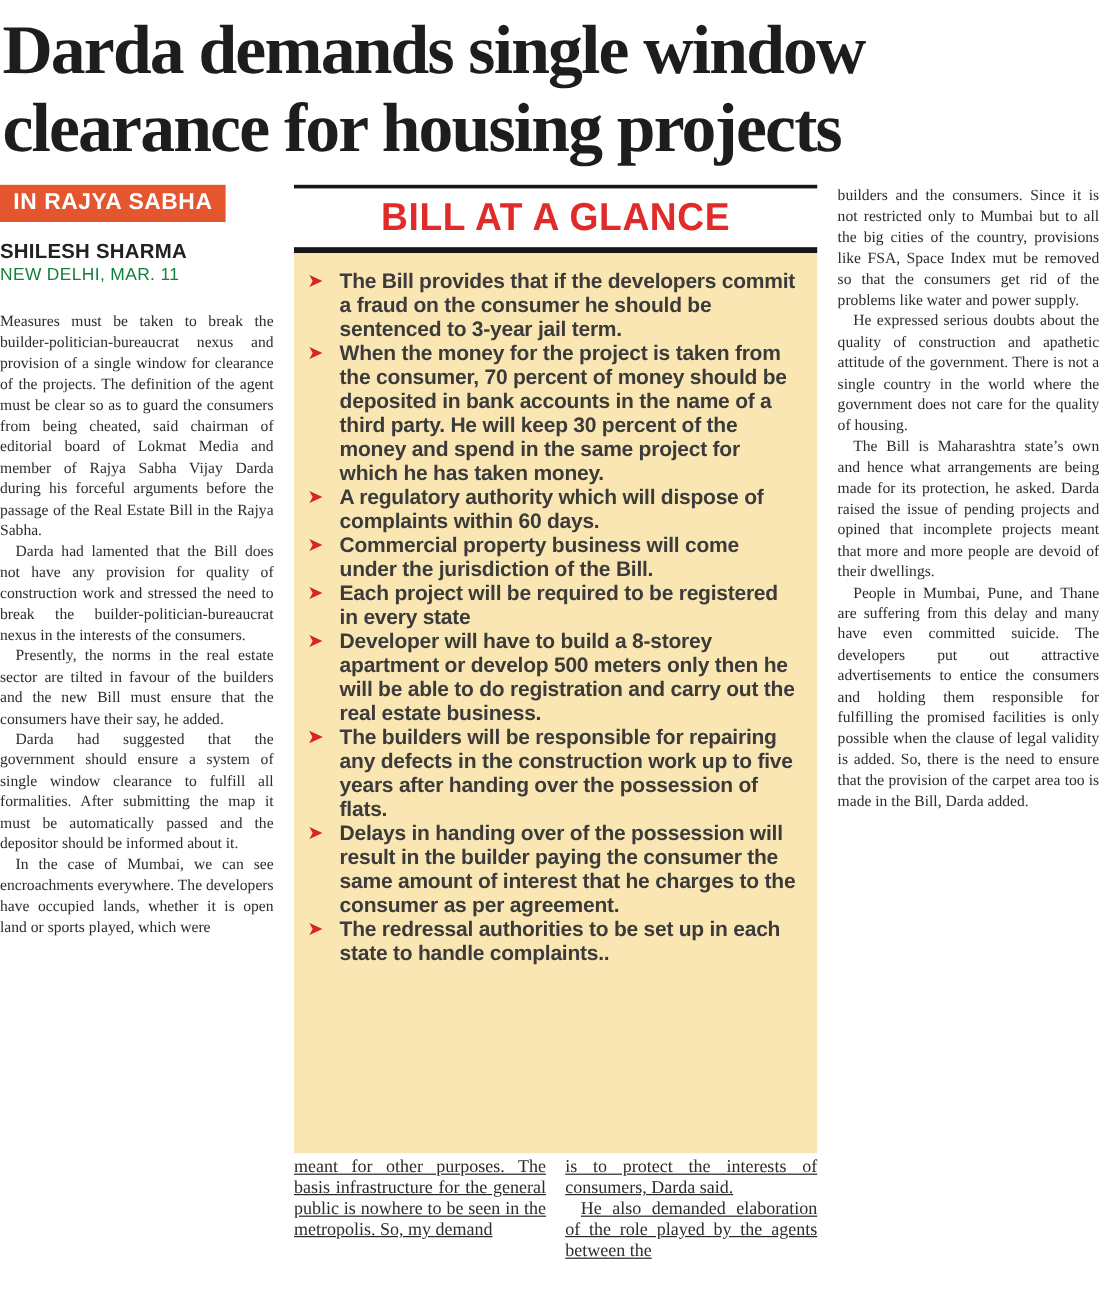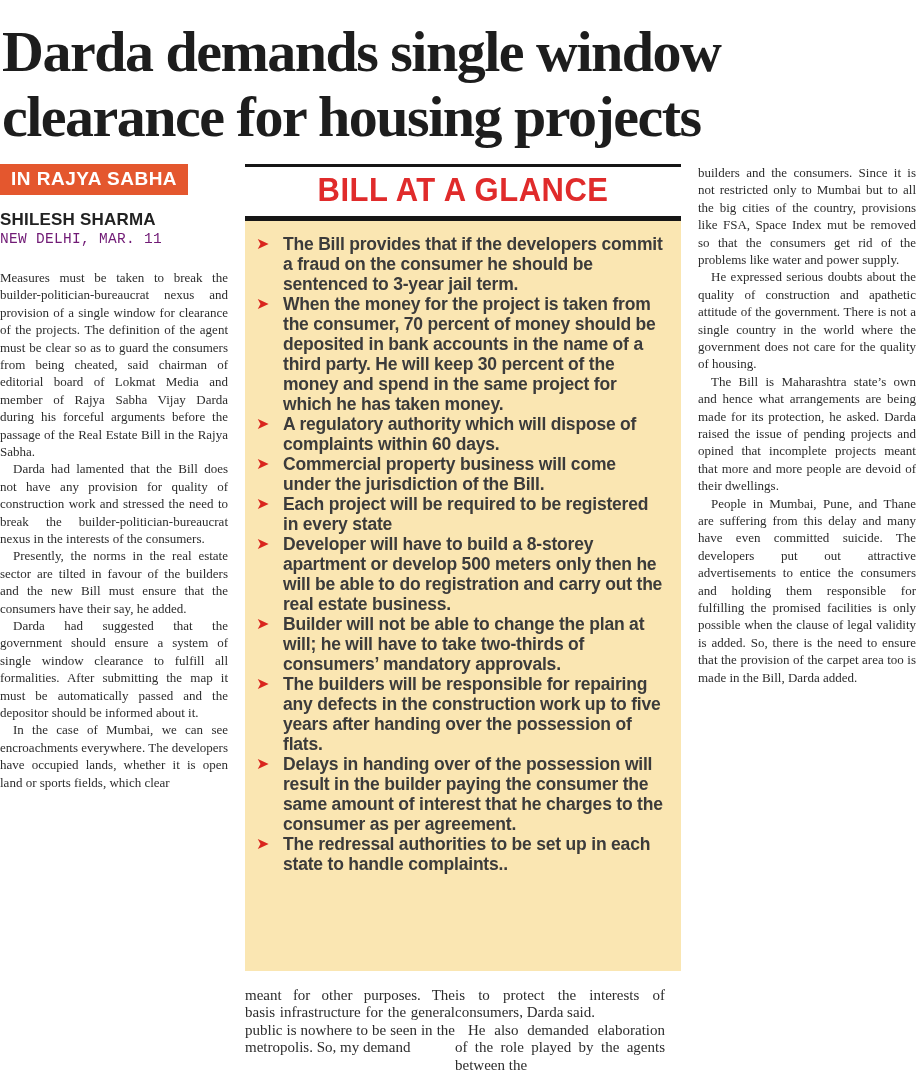--- a/index.html
+++ b/index.html
@@ -7,21 +7,21 @@
   .page {
     position: relative;
     width: 916px; height: 1092px;
     overflow: hidden;
     background: #ffffff;
     font-family: "Liberation Serif", serif;
     color: #262626;
   }
   
   .headline {
-    padding: 20px 2px 0 2px;
+    padding: 10px 2px 0 2px;
     font-family: "Liberation Serif", serif;
     font-weight: bold;
     font-size: 58px;
     line-height: 1.12;
     letter-spacing: -1.5px;
     color: #1d1d1d;
     width: 730px;
   }
   
   .main {
@@ -53,23 +53,23 @@
   }
   .byline-block { margin-bottom: 22px; }
   .byline {
     font-family: "Liberation Sans", sans-serif;
     font-weight: bold;
     font-size: 17px;
     color: #222222;
     letter-spacing: 0.2px;
   }
   .dateline {
-    font-family: Liberation Mono, monospace;
+    font-family: Liberation Sans, sans-serif;
     font-size: 14.5px;
-    color: #701a75;
+    color: #15803d;
     letter-spacing: 0.3px;
     margin-top: 1px;
   }
   
   .rule-top { border-top: 3px solid #161616; }
   .rule-mid { border-top: 5px solid #161616; }
   .box-title {
     font-family: "Liberation Sans", sans-serif;
     font-weight: bold;
     font-size: 31px;
@@ -97,23 +97,25 @@
   }
   .arrow {
     position: absolute;
     left: 0; top: 0;
     color: #d9251d;
     font-size: 16px;
     font-family: "DejaVu Sans", sans-serif;
   }
   
   .below-box {
-    margin-top: 16px;
+    margin-top: 4px;
     display: grid;
     grid-template-columns: 210px 210px;
+    column-gap: 16px;
+    text-decoration: underline;
   }
   .below-box .subcol p {
     font-size: 15px;
     line-height: 17.4px;
     text-align: justify;
     color: #2c2c2c;
   }
   .below-box .subcol p + p { text-indent: 13px; }
 </style>
 </head>
@@ -128,35 +130,35 @@
     <div class="bodycol">
       <div class="kicker">IN RAJYA SABHA</div>
       <div class="byline-block">
         <div class="byline">SHILESH SHARMA</div>
         <div class="dateline">NEW DELHI, MAR. 11</div>
       </div>
       <p>Measures must be taken to break the builder-politician-bureaucrat nexus and provision of a single window for clearance of the projects. The definition of the agent must be clear so as to guard the consumers from being cheated, said chairman of editorial board of Lokmat Media and member of Rajya Sabha Vijay Darda during his forceful arguments before the passage of the Real Estate Bill in the Rajya Sabha.</p>
       <p>Darda had lamented that the Bill does not have any provision for quality of construction work and stressed the need to break the builder-politician-bureaucrat nexus in the interests of the consumers.</p>
       <p>Presently, the norms in the real estate sector are tilted in favour of the builders and the new Bill must ensure that the consumers have their say, he added.</p>
       <p>Darda had suggested that the government should ensure a system of single window clearance to fulfill all formalities. After submitting the map it must be automatically passed and the depositor should be informed about it.</p>
-      <p>In the case of Mumbai, we can see encroachments everywhere. The developers have occupied lands, whether it is open land or sports fields, which clear</p>
+      <p>In the case of Mumbai, we can see encroachments everywhere. The developers have occupied lands, whether it is open land or sports played, which were</p>
     </div>
 
     <div>
       <div class="rule-top"></div>
       <div class="box-title">BILL AT A GLANCE</div>
       <div class="rule-mid"></div>
       <div class="bill-box">
         <div class="bullet"><span class="arrow">➤</span><span>The Bill provides that if the developers commit a fraud on the consumer he should be sentenced to 3-year jail term.</span></div>
         <div class="bullet"><span class="arrow">➤</span><span>When the money for the project is taken from the consumer, 70 percent of money should be deposited in bank accounts in the name of a third party. He will keep 30 percent of the money and spend in the same project for which he has taken money.</span></div>
         <div class="bullet"><span class="arrow">➤</span><span>A regulatory authority which will dispose of complaints within 60 days.</span></div>
         <div class="bullet"><span class="arrow">➤</span><span>Commercial property business will come under the jurisdiction of the Bill.</span></div>
         <div class="bullet"><span class="arrow">➤</span><span>Each project will be required to be registered in every state</span></div>
         <div class="bullet"><span class="arrow">➤</span><span>Developer will have to build a 8-storey apartment or develop 500 meters only then he will be able to do registration and carry out the real estate business.</span></div>
-        <div class="bullet"><span class="arrow">➤</span><span>Builder will not be able to change the plan at will; he will have to take two-thirds of consumers’ mandatory approvals.</span></div>
+        <div class="bullet"><span class="arrow">➤</span></div>
         <div class="bullet"><span class="arrow">➤</span><span>The builders will be responsible for repairing any defects in the construction work up to five years after handing over the possession of flats.</span></div>
         <div class="bullet"><span class="arrow">➤</span><span>Delays in handing over of the possession will result in the builder paying the consumer the same amount of interest that he charges to the consumer as per agreement.</span></div>
         <div class="bullet"><span class="arrow">➤</span><span>The redressal authorities to be set up in each state to handle complaints..</span></div>
       </div>
       <div class="below-box">
         <div class="subcol">
           <p>meant for other purposes. The basis infrastructure for the general public is nowhere to be seen in the metropolis. So, my demand</p>
         </div>
         <div class="subcol">
           <p>is to protect the interests of consumers, Darda said.</p>

